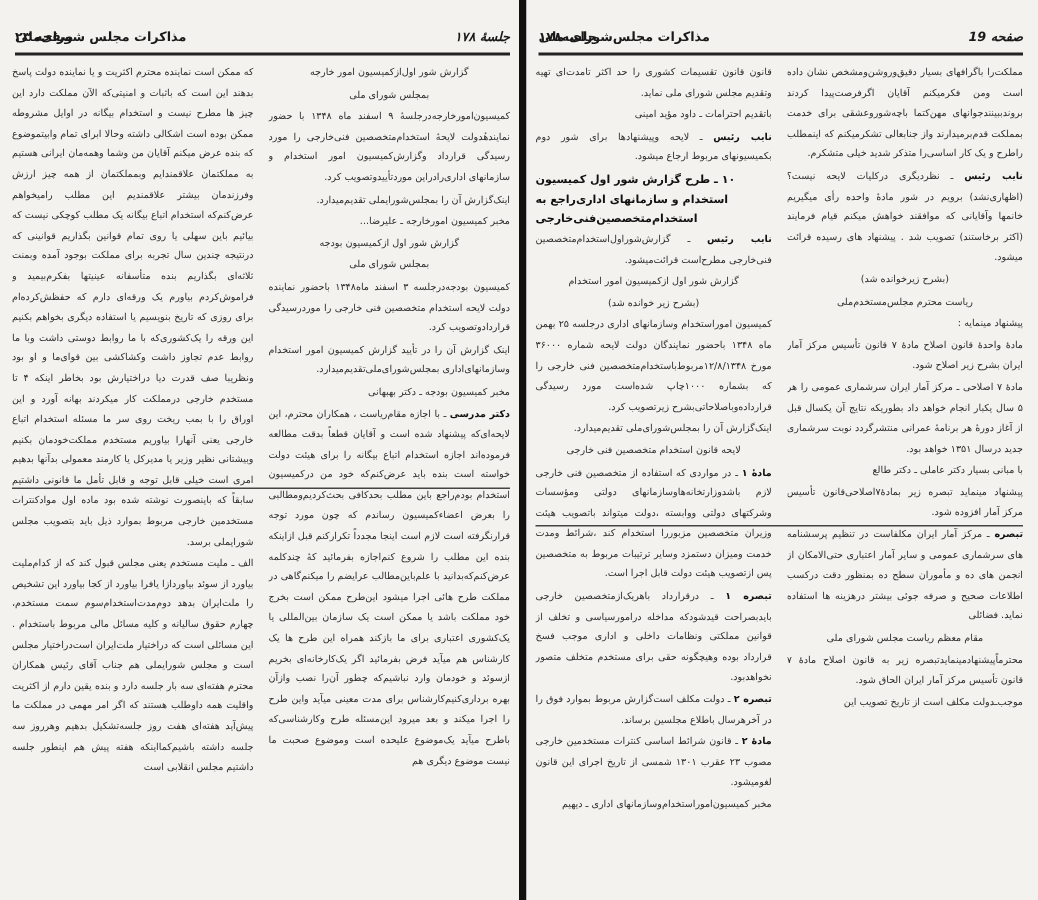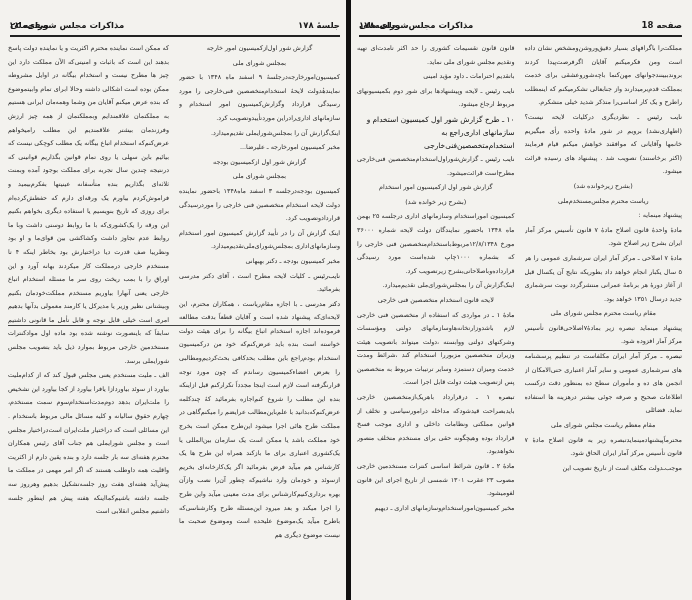--- a/index.html
+++ b/index.html
@@ -25,39 +25,39 @@
   .header {
     position:absolute; top:20px; height:14px;
     direction:rtl;
     font-size:8.5px; font-weight:bold; color:#1a1a1a;
   }
   .left .header  { left:10px; right:6px; }
   .right .header { left:8px; right:10px; }
   .header .rule {
     position:absolute; left:0; right:0; bottom:-3px; height:1.6px; background:#222;
   }
-  .header .h-right { position:absolute; right:0; top:0; }
+  .header .h-right { position:absolute; right:0; top:0;font-style:italic; }
   .header .h-center { position:absolute; left:0; right:16px; top:0; text-align:left; }
   .header .h-left { position:absolute; left:0; top:0; }
 
   .cols {
     position:absolute; top:42px; bottom:10px;
     display:flex; flex-direction:row-reverse; gap:10px;
   }
   .left .cols  { left:8px; right:6px; }
   .right .cols { left:6px; right:10px; }
   .col {
     flex:1; direction:rtl; text-align:justify;
     font-size:6.4px; line-height:13.6px; color:#2b2b2b;
     overflow:hidden;
   }
   .col p { margin:0 0 1px 0; }
   .col .center { text-align:center; }
-  .col .heading { font-weight:normal; font-size:7.4px; line-height:13px; text-align:right; color:#111; }
-  .col .speaker { font-weight:normal; color:#111; }
+  .col .heading { font-weight:bold; font-size:7.4px; line-height:13px; text-align:left; color:#111; }
+  .col .speaker { font-weight:bold; color:#111; }
   .hline {
     position:absolute; height:1px; background:#444;
   }
 </style>
 </head>
 <body>
 
 <div class="spread">
 
   <div class="page left">
@@ -72,68 +72,68 @@
           <p class="center">گزارش شور اول‌ازکمیسیون امور خارجه</p>
           <p class="center">بمجلس شورای ملی</p>
           <p>کمیسیون‌امورخارجه‌درجلسهٔ ۹ اسفند ماه ۱۳۴۸ با حضور نمایندهٔدولت لایحهٔ استخدام‌متخصصین فنی‌خارجی را مورد رسیدگی قرارداد وگزارش‌کمیسیون امور استخدام و سازمانهای اداری‌رادراین موردتأییدوتصویب کرد.</p>
           <p>اینک‌گزارش آن را بمجلس‌شورایملی تقدیم‌میدارد.</p>
           <p>مخبر کمیسیون امورخارجه ـ علیرضا...</p>
           <p class="center">گزارش شور اول از‌کمیسیون بودجه</p>
           <p class="center">بمجلس شورای ملی</p>
           <p>کمیسیون بودجه‌درجلسه ۳ اسفند ماه۱۳۴۸ باحضور نماینده دولت لایحه استخدام متخصصین فنی خارجی را موردرسیدگی قراردادوتصویب کرد.</p>
           <p>اینک گزارش آن را در تأیید گزارش کمیسیون امور استخدام وسازمانهای‌اداری بمجلس‌شورای‌ملی‌تقدیم‌میدارد.</p>
           <p>مخبر کمیسیون بودجه ـ دکتر بهبهانی</p>
-          <p><span class="speaker">نایب‌رئیس</span><span> ـ کلیات لایحه مطرح است ، آقای دکتر مدرسی بفرمائید.</span></p>
           <p><span class="speaker">دکتر مدرسی</span><span> ـ با اجازه مقام‌ریاست ، همکاران محترم، این لایحه‌ای‌که پیشنهاد شده است و آقایان قطعاً بدقت مطالعه فرموده‌اند اجازه استخدام اتباع بیگانه را برای هیئت دولت خواسته است بنده باید عرض‌کنم‌که خود من درکمیسیون استخدام بودم‌راجع باین مطلب بحدکافی بحث‌کردیم‌ومطالبی را بعرض اعضاءکمیسیون رساندم که چون مورد توجه قرارنگرفته است لازم است اینجا مجدداً تکرارکنم قبل ازاینکه بنده این مطلب را شروع کنم‌اجازه بفرمائید کهٔ چندکلمه عرض‌کنم‌که‌بدانید با علم‌باین‌مطالب عرایضم را میکنم‌گاهی در مملکت طرح هائی اجرا میشود این‌طرح ممکن است بخرج خود مملکت باشد یا ممکن است یک سازمان بین‌المللی یا یک‌کشوری اعتباری برای ما بازکند همراه این طرح ها یک کارشناس هم میآید فرض بفرمائید اگر یک‌کارخانه‌ای بخریم ازسوئد و خودمان وارد نباشیم‌که چطور آن‌را نصب وازآن بهره برداری‌کنیم‌کارشناس برای مدت معینی میآید واین طرح را اجرا میکند و بعد میرود این‌مسئله طرح وکارشناسی‌که باطرح میآید یک‌موضوع علیحده است وموضوع صحبت ما نیست موضوع دیگری هم</span></p>
         </div>
       <div class="col" id="lp-col-left">
           <p>که ممکن است نماینده محترم اکثریت و یا نماینده دولت پاسخ بدهند این است که باثبات و امنیتی‌که الآن مملکت دارد این چیز ها مطرح نیست و استخدام بیگانه در اوایل مشروطه ممکن بوده است اشکالی داشته وحالا ابرای تمام وابیتموضوع که بنده عرض میکنم آقایان من وشما وهمه‌مان ایرانی هستیم به مملکتمان علاقمندایم وبمملکتمان از همه چیز ارزش وفرزندمان بیشتر علاقمندیم این مطلب رامیخواهم عرض‌کنم‌که استخدام اتباع بیگانه یک مطلب کوچکی نیست که بیائیم باین سهلی یا روی تمام قوانین بگذاریم قوانینی که درنتیجه چندین سال تجربه برای مملکت بوجود آمده وبمنت ثلاثه‌ای بگذاریم بنده متأسفانه عینیتها بفکرم‌بیمید و فراموش‌کردم بیاورم یک ورقه‌ای دارم که حفظش‌کرده‌ام برای روزی که تاریخ بنویسیم یا استفاده دیگری بخواهم بکنیم این ورقه را یک‌کشوری‌که با ما روابط دوستی داشت وبا ما روابط عدم تجاوز داشت وکشاکشی بین قوای‌ما و او بود ونظریبا صف قدرت دیا دراختیارش بود بخاطر اینکه ۴ تا مستخدم خارجی درمملکت کار میکردند بهانه آورد و این اوراق را با بمب ریخت روی سر ما مسئله استخدام اتباع خارجی یعنی آنهارا بیاوریم مستخدم مملکت‌خودمان بکنیم وبیشتانی نظیر وزیر یا مدیرکل یا کارمند معمولی بدآنها بدهیم امری است خیلی قابل توجه و قابل تأمل ما قانونی داشتیم سابقاً که باینصورت نوشته شده بود ماده اول موادکنترات مستخدمین خارجی مربوط بموارد ذیل باید بتصویب مجلس شورایملی برسد.</p>
           <p>الف ـ ملیت مستخدم یعنی مجلس قبول کند که از کدام‌ملیت بیاورد از سوئد بیاورد‌ازا یافرا بیاورد از کجا بیاورد این تشخیص را ملت‌ایران بدهد دوم‌مدت‌استخدام‌سوم سمت مستخدم، چهارم حقوق سالیانه و کلیه مسائل مالی مربوط باستخدام . این مسائلی است که دراختیار ملت‌ایران است‌دراختیار مجلس است و مجلس شورایملی هم جناب آقای رئیس همکاران محترم هفته‌ای سه بار جلسه دارد و بنده یقین دارم از اکثریت واقلیت همه داوطلب هستند که اگر امر مهمی در مملکت ما پیش‌آید هفته‌ای هفت روز جلسه‌تشکیل بدهیم وهرروز سه جلسه داشته باشیم‌کمااینکه هفته پیش هم اینطور جلسه داشتیم مجلس انقلابی است</p>
         </div>
     </div>
     <div class="hline" style="left:8px; right:6px; top:325px;"></div>
   </div>
 
   <div class="gutter"></div>
 
   <div class="page right">
     <div class="header">
-      <span class="h-right">صفحه 18</span>
+      <span class="h-right">صفحه 19</span>
       <span class="h-center">مذاکرات مجلس‌شورای ملی</span>
       <span class="h-left">جلسه۱۷۸</span>
       <div class="rule"></div>
     </div>
     <div class="cols">
       <div class="col" id="rp-col-right">
           <p>مملکت‌را باگرافهای بسیار دقیق‌وروشن‌ومشخص نشان داده است ومن فکرمیکنم آقایان اگرفرصت‌پیدا کردند بروندببینندجوانهای مهن‌کتما باچه‌شوروعشقی برای خدمت بمملکت قدم‌برمیدارند واز جنابعالی تشکرمیکنم که اینمطلب راطرح و یک کار اساسی‌را متذکر شدید خیلی متشکرم.</p>
           <p><span class="speaker">نایب رئیس</span><span> ـ نظردیگری درکلیات لایحه نیست؟ (اظهاری‌نشد) برویم در شور مادهٔ واحده رأی میگیریم خانمها وآقایانی که موافقند خواهش میکنم قیام فرمایند (اکثر برخاستند) تصویب شد . پیشنهاد های رسیده قرائت میشود.</span></p>
           <p class="center">(بشرح زیرخوانده شد)</p>
           <p class="center">ریاست محترم مجلس‌مستخدم‌ملی</p>
           <p>پیشنهاد مینمایه :</p>
           <p>مادهٔ واحدهٔ قانون اصلاح مادهٔ ۷ قانون تأسیس مرکز آمار ایران بشرح زیر اصلاح شود.</p>
           <p>مادهٔ ۷ اصلاحی ـ مرکز آمار ایران سرشماری عمومی را هر ۵ سال یکبار انجام خواهد داد بطوریکه نتایج آن یکسال قبل از آغاز دورهٔ هر برنامهٔ عمرانی منتشرگردد نوبت سرشماری جدید درسال ۱۳۵۱ خواهد بود.</p>
-          <p class="center">مقام ریاست محترم مجلس شورای ملی</p>
+          <p>با مبانی بسیار دکتر عاملی ـ دکتر طالع</p>
           <p>پیشنهاد مینماید تبصره زیر بمادهٔ۷اصلاحی‌قانون تأسیس مرکز آمار افزوده شود.</p>
           <p><span class="speaker">تبصره</span><span> ـ مرکز آمار ایران مکلفاست در تنظیم پرسشنامه های سرشماری عمومی و سایر آمار اعتباری حتی‌الامکان از انجمن های ده و مأموران سطح ده بمنظور دقت درکسب اطلاعات صحیح و صرفه جوئی بیشتر درهزینه ها استفاده نماید.          فضائلی</span></p>
           <p class="center">مقام معظم ریاست مجلس شورای ملی</p>
           <p>محترماًپیشنهادمینمایدتبصره زیر به قانون اصلاح مادهٔ ۷ قانون تأسیس مرکز آمار ایران الحاق شود.</p>
           <p>موجب‌ـدولت مکلف است از تاریخ تصویب این</p>
         </div>
       <div class="col" id="rp-col-left">
           <p>قانون قانون تقسیمات کشوری را حد اکثر تامدت‌ای تهیه وتقدیم مجلس شورای ملی نماید.</p>
           <p>باتقدیم احترامات ـ داود مؤید امینی</p>
           <p><span class="speaker">نایب رئیس</span><span> ـ لایحه وپیشنهادها برای شور دوم بکمیسیونهای مربوط ارجاع میشود.</span></p>
           <p class="heading">۱۰ ـ طرح گزارش شور اول کمیسیون استخدام و سازمانهای اداری‌راجع به استخدام‌متخصصین‌فنی‌خارجی</p>
           <p><span class="speaker">نایب رئیس</span><span> ـ گزارش‌شوراول‌استخدام‌متخصصین فنی‌خارجی مطرح‌است قرائت‌میشود.</span></p>
           <p class="center">گزارش شور اول ازکمیسیون امور استخدام</p>
           <p class="center">(بشرح زیر خوانده شد)</p>
           <p>کمیسیون امور‌استخدام وسازمانهای اداری درجلسه ۲۵ بهمن ماه ۱۳۴۸ باحضور نمایندگان دولت لایحه شماره ۳۶۰۰۰ مورخ ۱۲/۸/۱۳۴۸مربوط‌باستخدام‌متخصصین فنی خارجی را که بشماره ۱۰۰۰چاپ شده‌است مورد رسیدگی قرارداده‌و‌باصلاحاتی‌بشرح زیر‌تصویب کرد.</p>
           <p>اینک‌گزارش آن را بمجلس‌شورای‌ملی تقدیم‌میدارد.</p>
           <p class="center">لایحه قانون استخدام متخصصین فنی خارجی</p>
           <p><span class="speaker">مادهٔ ۱</span><span> ـ در مواردی که استفاده از متخصصین فنی خارجی لازم باشدوزارتخانه‌هاوسازمانهای دولتی ومؤسسات وشرکتهای دولتی ووابسته ،دولت میتواند باتصویب هیئت وزیران متخصصین مزبوررا استخدام کند ،شرائط ومدت خدمت ومیزان دستمزد وسایر ترتیبات مربوط به متخصصین پس ازتصویب هیئت دولت قابل اجرا است.</span></p>
           <p><span class="speaker">تبصره ۱</span><span> ـ درقرارداد باهریک‌ازمتخصصین خارجی بایدبصراحت قیدشودکه مداخله درامورسیاسی و تخلف از قوانین مملکتی ونظامات داخلی و اداری موجب فسخ قرارداد بوده وهیچگونه حقی برای مستخدم متخلف متصور نخواهدبود.</span></p>
+          <p><span class="speaker">تبصره ۲</span><span> ـ دولت مکلف است‌گزارش مربوط بموارد فوق را در آخرهرسال باطلاع مجلسین برساند.</span></p>
           <p><span class="speaker">مادهٔ ۲</span><span> ـ قانون شرائط اساسی کنترات مستخدمین خارجی مصوب ۲۳ عقرب ۱۳۰۱ شمسی از تاریخ اجرای این قانون لغومیشود.</span></p>
           <p>مخبر کمیسیون‌امور‌استخدام‌وسازمانهای اداری ـ دیهیم</p>
         </div>
     </div>
     <div class="hline" style="left:6px; right:10px; top:350px;"></div>
   </div>
 </div>
 
 </body></html>

